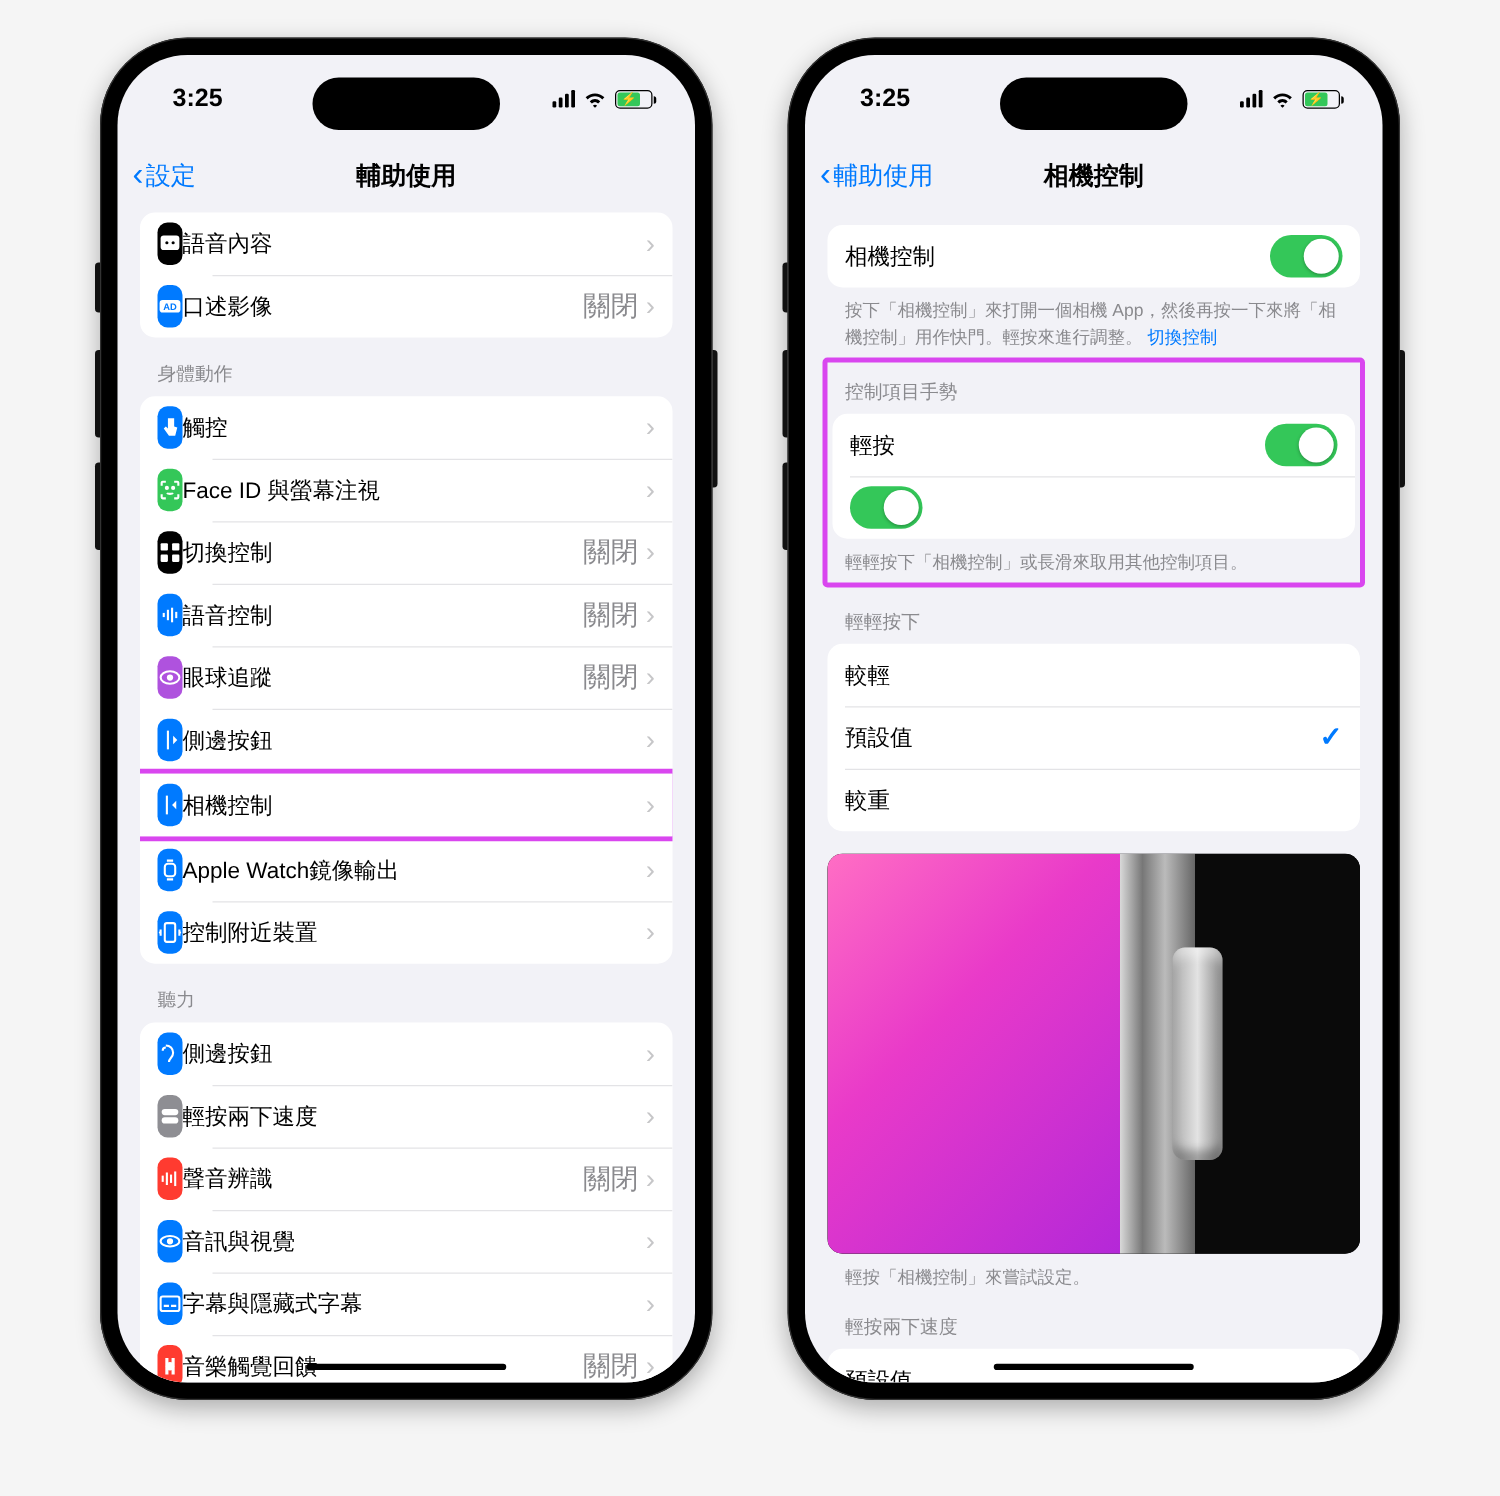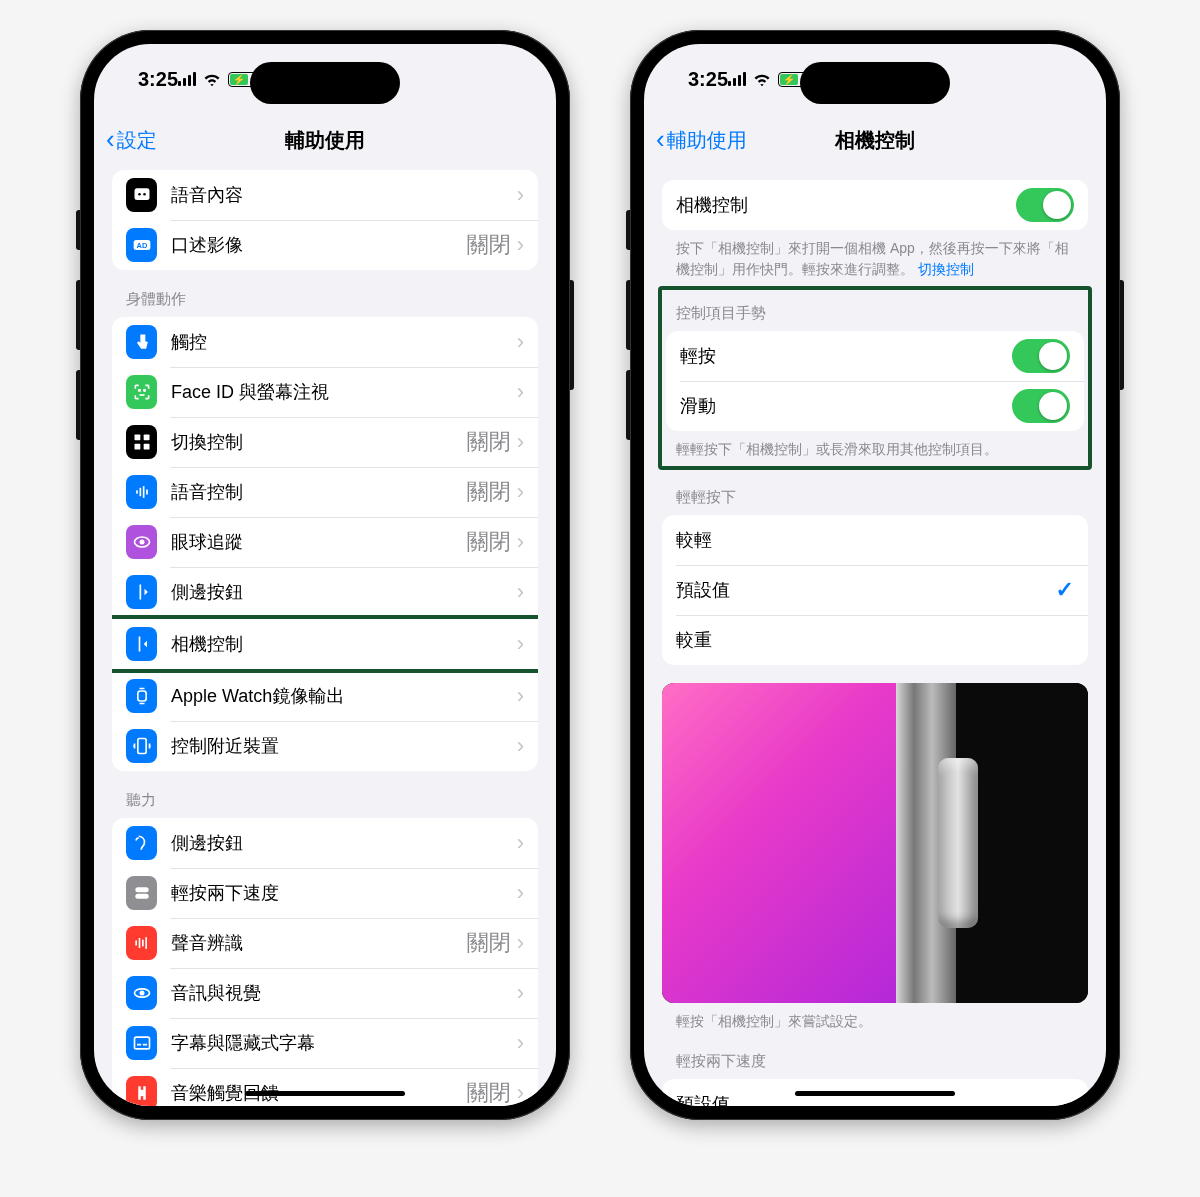--- a/index.html
+++ b/index.html
@@ -57,21 +57,21 @@
     width: 150px;
     height: 42px;
     background: #000;
     border-radius: 24px;
     z-index: 10;
   }
   .status-bar {
     height: 70px;
     display: flex;
     align-items: center;
-    justify-content: flex-start;
+    justify-content: space-between;
     padding: 0 34px 0 44px;
     font-weight: 600;
     font-size: 20px;
     flex-shrink: 0;
   }
   .status-right { display:flex; align-items:center; gap:6px; }
   .signal { display:flex; align-items:flex-end; gap:2px; height:14px;}
   .signal span{ width:3px; background:#000; border-radius:1px;}
   .signal span:nth-child(1){height:5px;} .signal span:nth-child(2){height:8px;}
   .signal span:nth-child(3){height:11px;} .signal span:nth-child(4){height:14px;}
@@ -129,23 +129,22 @@
     padding: 5px 14px 5px 14px;
     position: relative;
   }
   .row + .row::before{
     content:"";
     position:absolute; left:58px; right:0; top:0;
     height:1px; background:#e3e3e6;
   }
   .row.noicon + .row.noicon::before{ left:14px; }
   .icon-box {
-    width: 31px; height: 34px;
+    width: 20px; height: 34px;
     border-radius: 8px;
-    margin-right: 14px;
     display: flex;
     align-items: center;
     justify-content: center;
     color: #fff;
     font-size: 18px;
     flex-shrink:0;
   }
   .row-label { flex: 1; font-size: 18px; }
   .row-value { color: #8a8a8e; font-size: 22px; margin-right: 6px; }
   .chevron { color: #c6c6c8; font-size: 22px; }
@@ -153,21 +152,21 @@
   .toggle {
     width: 58px; height: 34px; background: #34c759;
     border-radius: 17px; position: relative;
   }
   .toggle::after{
     content:""; position:absolute; right:3px; top:3px;
     width:28px; height:28px; background:#fff; border-radius:50%;
     box-shadow:0 1px 3px rgba(0,0,0,0.3);
   }
   .highlight-red{
-    border:4px solid #14532d;
+    border:4px solid #d946ef;
     border-radius:4px;
     margin:-2px -4px;
     padding:0;
   }
   .footer-text{
     font-size:14px; color:#8a8a8e; padding:8px 14px 0; line-height:1.5;
   }
   .footer-text a{ color:#007aff; text-decoration:none;}
   .home-indicator{
     position:absolute; bottom:10px; left:50%; transform:translateX(-50%);
@@ -489,21 +488,20 @@
       </div>
 
       <div class="highlight-red" style="margin-top:6px; padding-bottom:6px;">
         <div class="section-header" style="padding-top:14px;">控制項目手勢</div>
         <div class="group" style="margin:0 4px;">
           <div class="row noicon">
             <div class="row-label">輕按</div>
             <div class="toggle"></div>
           </div>
           <div class="row noicon">
-            <div class="row-label">滑動</div>
             <div class="toggle"></div>
           </div>
         </div>
         <div class="footer-text">輕輕按下「相機控制」或長滑來取用其他控制項目。</div>
       </div>
 
       <div class="section-header">輕輕按下</div>
       <div class="group">
         <div class="row noicon">
           <div class="row-label">較輕</div>

